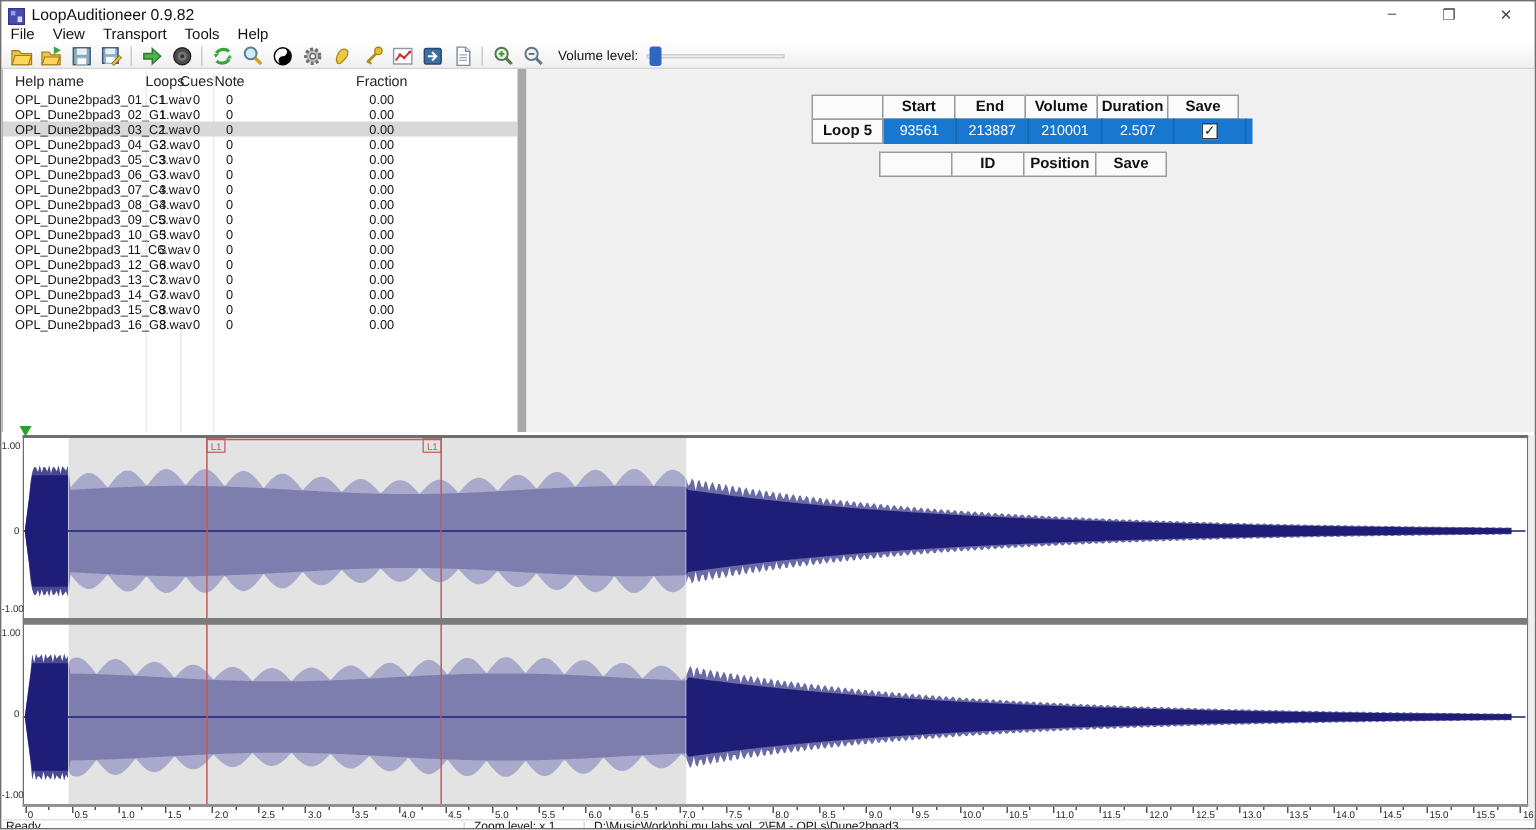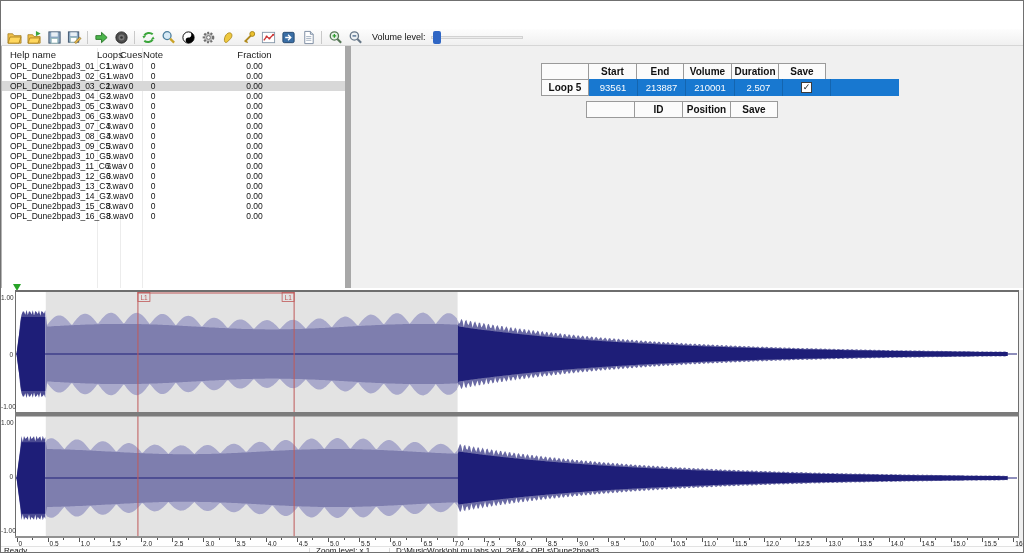--- a/index.html
+++ b/index.html
@@ -58,21 +58,41 @@
   
   .statusbar{position:absolute;top:545px;left:0;right:0;height:8px;background:#fdfdfd;border-top:1px solid #e2e2e2;font-size:8px;color:#111}
   .statusbar span{position:absolute;top:0;line-height:8px;white-space:nowrap}
   .st-sep{position:absolute;top:1px;width:1px;height:6px;background:#d8d8d8}
 </style>
 </head>
 <body>
 
 <div id="app">
 
-
+  <div class="titlebar">
+    <svg class="app-icon" viewBox="0 0 16 16">
+      <rect x="1" y="1" width="14" height="14" fill="#4a4ab0" stroke="#2c2c7a"></rect>
+      <rect x="3" y="3" width="4" height="4" fill="#9a9ae0"></rect>
+      <rect x="9" y="8" width="4" height="5" fill="#d8d8f4"></rect>
+    </svg>
+    <span class="title-text">LoopAuditioneer 0.9.82</span>
+    <div class="win-controls">
+      <div class="win-btn">–</div>
+      <div class="win-btn">❐</div>
+      <div class="win-btn">✕</div>
+    </div>
+  </div>
+
+  <div class="menubar" id="menubar">
+      <span class="menu-item">File</span>
+      <span class="menu-item">View</span>
+      <span class="menu-item">Transport</span>
+      <span class="menu-item">Tools</span>
+      <span class="menu-item">Help</span>
+    </div>
 
   <div class="toolbar" id="toolbar">
       <button class="tb-btn">
         <svg viewBox="0 0 16 16" width="15" height="15">
           <path d="M1 4h5l1.5 2H15v8H1z" fill="#f0c04a" stroke="#a07818" stroke-width="0.8"></path>
           <path d="M3.2 7.5h11.6l-2 6.5H1.2z" fill="#ffd75e" stroke="#a07818" stroke-width="0.8"></path>
         </svg>
       </button>
       <button class="tb-btn">
         <svg viewBox="0 0 16 16" width="15" height="15">
@@ -325,21 +345,21 @@
   <div class="right-panel" id="rightpanel">
   <div class="lt-row" style="left: 190px; top: 17px; text-align: center;">
         <div class="hcell" style="width: 48px;"></div>
         <div class="hcell" style="width: 49px;">Start</div>
         <div class="hcell" style="width: 48px;">End</div>
         <div class="hcell" style="width: 49px;">Volume</div>
         <div class="hcell" style="width: 48px;">Duration</div>
         <div class="hcell" style="width: 48px;">Save</div>
       </div>
       <div class="hcell" style="position: absolute; left: 190px; top: 33px; width: 48px;">Loop 5</div>
-      <div class="blue-strip" style="left: 238px; top: 33px; width: 310px;">
+      <div class="blue-strip" style="left: 238px; top: 33px; width: 246px;">
         <div class="bcell" style="width: 49px;">93561</div>
         <div class="bcell" style="width: 48px;">213887</div>
         <div class="bcell" style="width: 49px;">210001</div>
         <div class="bcell" style="width: 48px;">2.507</div>
         <div class="bcell" style="width: 48px;">
           <div class="cb">✓</div>
         </div>
         <div class="bcell" style="width: 67px; border-right: none;"></div>
       </div>
       <div class="lt-row" style="left: 235px; top: 55px;">

